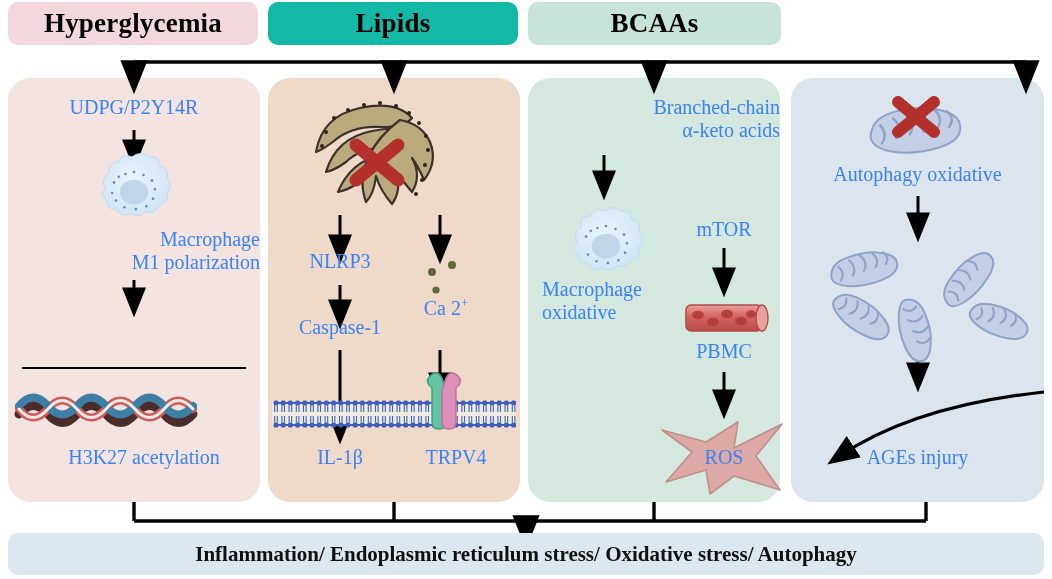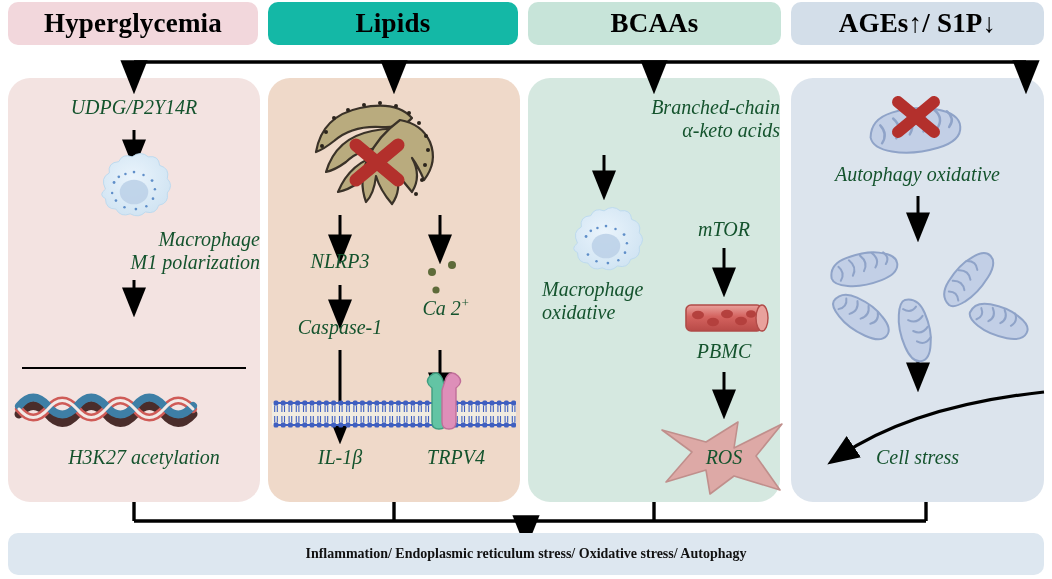--- a/index.html
+++ b/index.html
@@ -62,40 +62,39 @@
   }
   .p0 { left: 8px;   width: 252px; }
   .p1 { left: 268px; width: 252px; }
   .p2 { left: 528px; width: 252px; }
   .p3 { left: 791px; width: 253px; }
 
   
   .node {
     position: absolute;
     text-align: center;
-    color: #14532d;
+    color: #3b82f6;
     font-size: 20px;
     line-height: 1.15;
     white-space: nowrap;
-    font-style: italic;
   }
   .node.wrap { white-space: normal; text-align: right; }
 
   
   .bottom-bar {
     position: absolute;
     left: 8px;
     top: 533px;
     width: 1036px;
     height: 42px;
     border-radius: 10px;
     display: flex;
     align-items: center;
     justify-content: center;
-    font-size: 14px;
+    font-size: 21px;
     font-weight: bold;
     color: #111111;
   }
 
   
   .divider {
     position: absolute;
     background: #000000;
     height: 2px;
   }
@@ -107,23 +106,20 @@
 
   <div class="header-row">
     <div class="header-pill hp0" style="background: rgb(242, 215, 220);">
       <span>Hyperglycemia</span>
     </div>
     <div class="header-pill hp1" style="background: #14b8a6;">
       <span>Lipids</span>
     </div>
     <div class="header-pill hp2" style="background: rgb(199, 228, 217);">
       <span>BCAAs</span>
-    </div>
-    <div class="header-pill hp3" style="background: rgb(211, 222, 233);">
-      <span>AGEs↑/ S1P↓</span>
     </div>
   </div>
 
   <div class="panel p0" style="background: rgb(243, 227, 225);"></div>
   <div class="panel p1" style="background: rgb(239, 217, 201);"></div>
   <div class="panel p2" style="background: rgb(213, 232, 224);"></div>
   <div class="panel p3" style="background: rgb(220, 228, 237);"></div>
 
   <svg class="connectors" viewBox="0 0 1052 579">
     <defs>
@@ -600,19 +596,19 @@
   </div>
   <div class="node wrap" style="left:528px; top:278px; width:160px; text-align:left; padding-left:14px; box-sizing:border-box;">
     <span style="white-space:pre-line;">Macrophage
 oxidative</span>
   </div>
   <div class="node" style="left:672px; top:218px; width:104px;">mTOR</div>
   <div class="node" style="left:672px; top:340px; width:104px;">PBMC</div>
   <div class="node" style="left:672px; top:446px; width:104px;">ROS</div>
 
   <div class="node" style="left:791px; top:163px; width:253px;">Autophagy oxidative</div>
-  <div class="node" style="left:791px; top:446px; width:253px;">Cell stress</div>
+  <div class="node" style="left:791px; top:446px; width:253px;">AGEs injury</div>
 
   <div class="bottom-bar" style="background: rgb(221, 231, 240);">
     <span>Inflammation/ Endoplasmic reticulum stress/ Oxidative stress/ Autophagy</span>
   </div>
 
 </div>
 
 </body></html>

